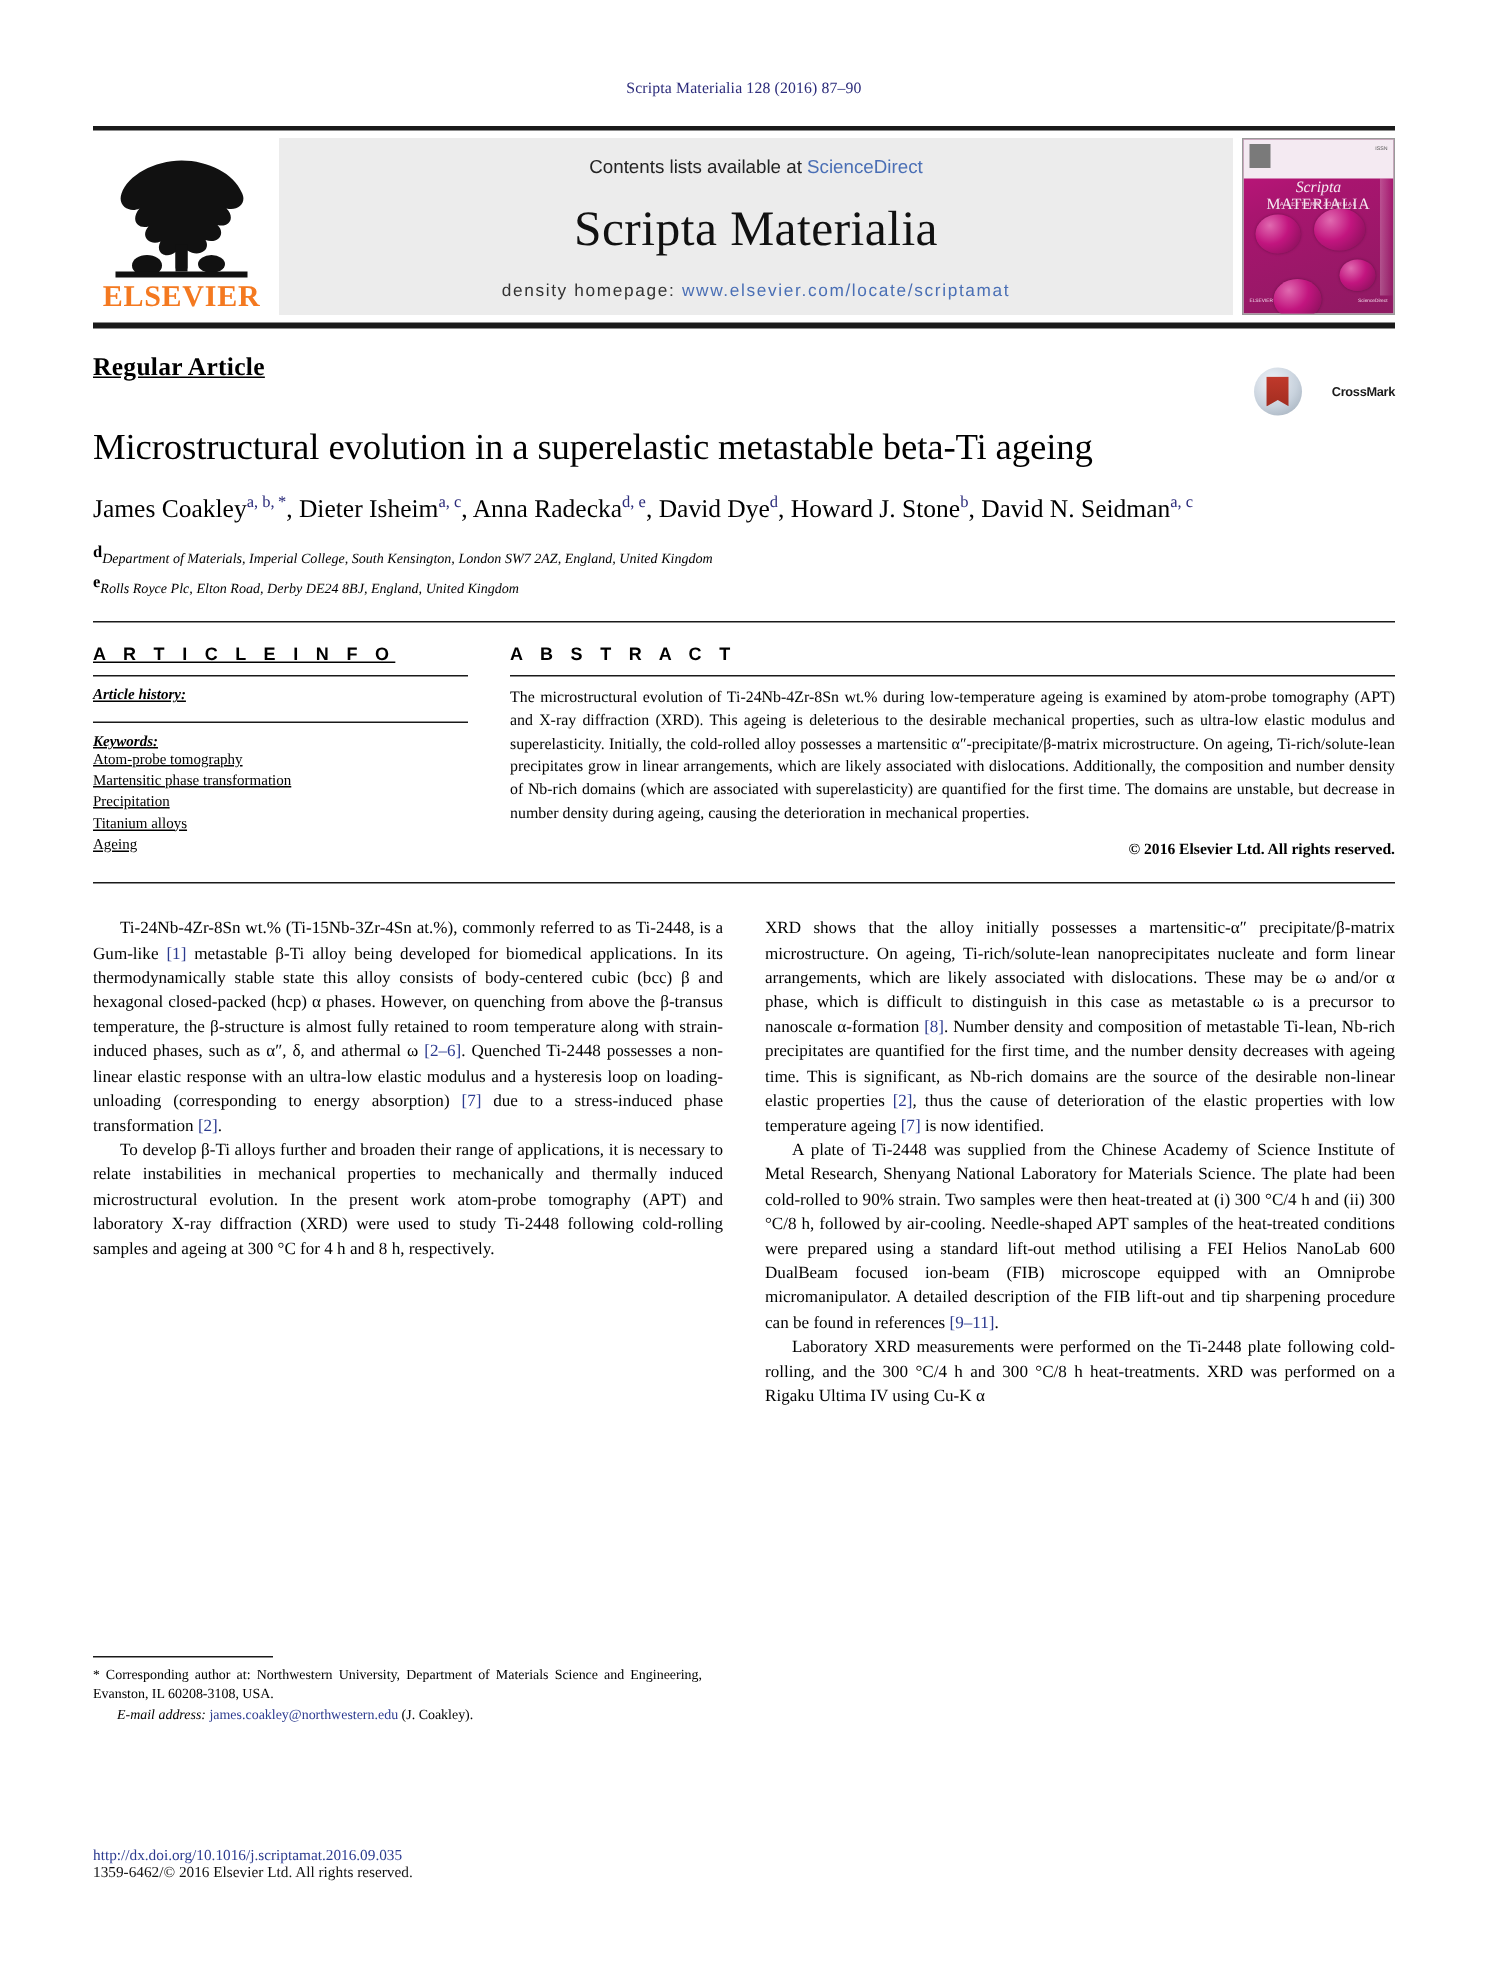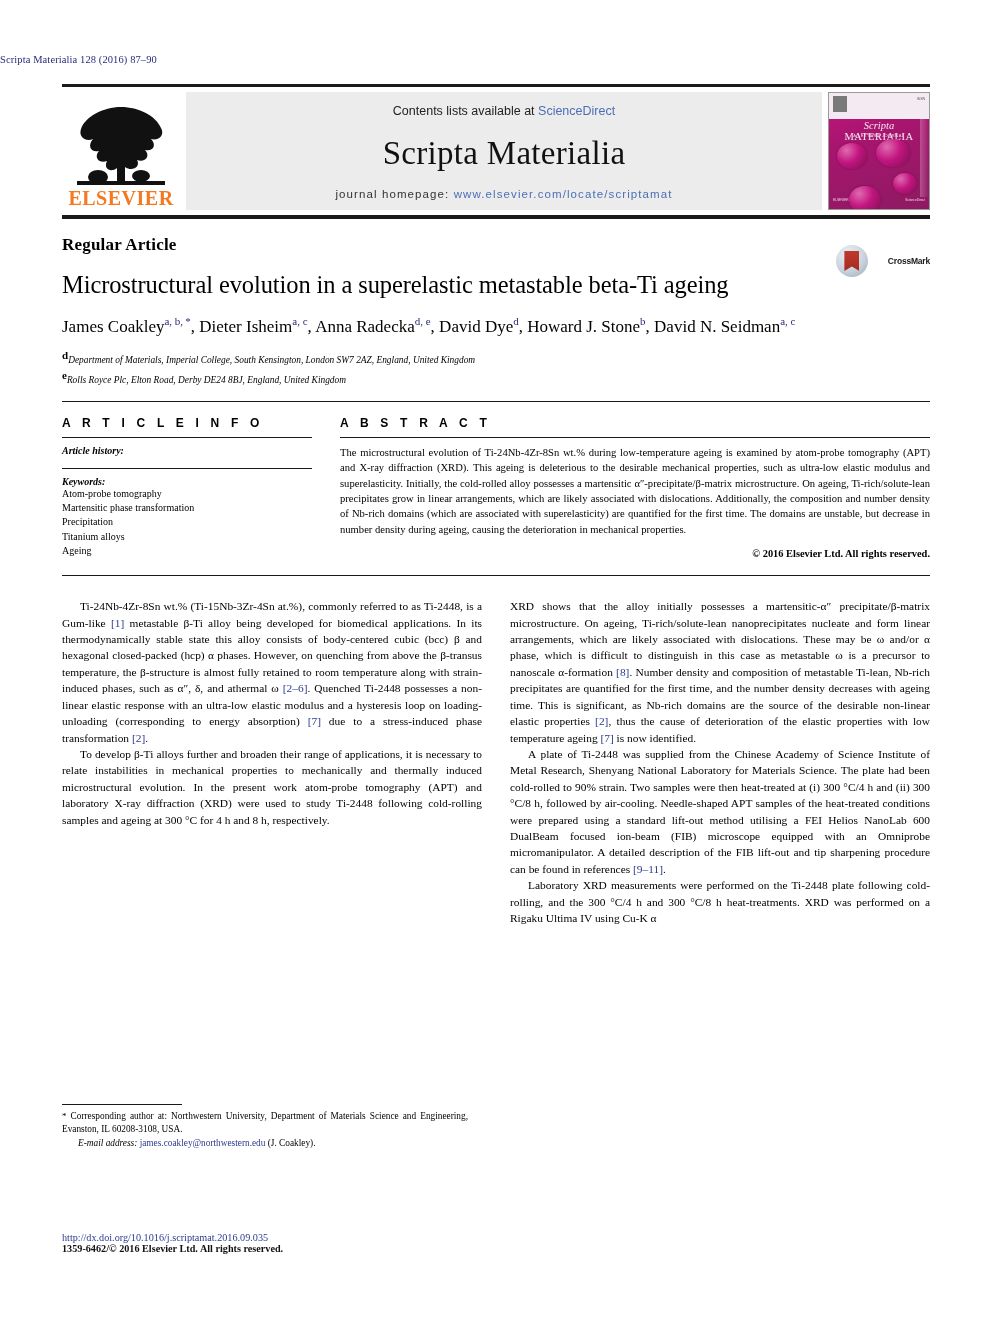--- a/index.html
+++ b/index.html
@@ -17,21 +17,21 @@
   }
   .page {
     position: relative;
     width: 992px;
     height: 1323px;
     padding: 0;
   }
 
   
   .running-head {
-    text-align: left;
+    text-align: center;
     font-size: 10.5px;
     color: #2b2b7a;
     padding-top: 54px;
     letter-spacing: 0.1px;
   }
 
   
   .masthead-wrap {
     margin: 19px 62px 0 62px;
     border-top: 3px solid #1a1a1a;
@@ -144,21 +144,21 @@
     background: linear-gradient(90deg, rgba(255,255,255,.25), rgba(255,255,255,0));
   }
   .masthead-bottom-rule {
     border-top: 4px solid #1a1a1a;
     margin: 5px 62px 0 62px;
   }
 
   
   .title-block { margin: 0 62px; padding-top: 16px; position: relative; }
   .article-type {
-    font-size: 17px; font-weight: bold; letter-spacing: 0.2px; margin-bottom: 16px;
+    font-size: 17px; font-weight: bold; letter-spacing: 0.2px; margin-bottom: 30px; text-decoration: underline;
   }
   .article-title {
     font-size: 24.5px; font-weight: normal; line-height: 1.12; margin: 0 0 16px 0;
     max-width: 770px; letter-spacing: -0.1px;
   }
   .crossmark {
     position: absolute; right: 0; top: 26px; display: flex; align-items: center; gap: 20px;
   }
   .crossmark-badge {
     width: 32px; height: 32px; border-radius: 50%;
@@ -183,21 +183,21 @@
   .aff {
     font-size: 9.4px; font-style: italic; line-height: 1.42; letter-spacing: 0;
   }
   .aff sup { font-style: normal; font-weight: bold; }
 
   
   .info-rule { border-top: 1.5px solid #1a1a1a; margin: 14px 62px 0 62px; }
   .info-abstract {
     display: flex; margin: 0 62px; padding-top: 14px; gap: 28px;
   }
-  .col-info { width: 250px; flex: 0 0 250px; }
+  .col-info { width: 250px; flex: 0 0 250px; text-decoration: underline; }
   .col-abstract { flex: 1 1 auto; }
   .sec-head {
     font-family: "Liberation Sans", sans-serif;
     font-size: 12px; font-weight: bold; letter-spacing: 4.2px; margin-bottom: 7px;
   }
   .hr-thin { border-top: 1px solid #1a1a1a; margin: 0 0 7px 0; }
   .hr-thin2 { border-top: 1px solid #1a1a1a; margin: 12px 0 7px 0; }
   .info-label { font-size: 10px; font-style: italic; font-weight: bold; }
   .info-line { font-size: 10px; line-height: 1.42; }
   .abstract-body {
@@ -230,21 +230,21 @@
   }
   .footnote .star { font-size: 9px; }
   .footnote-email { margin-top: 1px; text-indent: 16px; }
   .footnote-email i { font-style: italic; }
   .mail-link { color: #2b3a8f; }
 
   .page-foot {
     position: absolute; left: 62px; top: 1232px; width: 420px;
   }
   .doi-link { font-size: 10.2px; color: #2b3a8f; }
-  .issn-line { font-size: 10.2px; font-weight: bold; color:#111; }
+  .issn-line { font-size: 10.2px; font-weight: normal; color:#111; }
 </style>
 </head>
 <body>
 
 <div class="page">
 
   <div class="running-head">Scripta Materialia 128 (2016) 87–90</div>
 
   <div class="masthead-wrap">
     <div class="masthead">
@@ -261,21 +261,21 @@
         </svg>
         <div class="elsevier-word">ELSEVIER</div>
       </div>
 
       <div class="masthead-center">
         <div class="contents-line">
           <span>Contents lists available at </span><span class="sd-link">ScienceDirect</span>
         </div>
         <div class="journal-title">Scripta Materialia</div>
         <div class="homepage-line">
-          <span>journal homepage: </span><span class="url">www.elsevier.com/locate/scriptamat</span>
+          <span>density homepage: </span><span class="url">www.elsevier.com/locate/scriptamat</span>
         </div>
       </div>
 
       <div class="cover-thumb">
         <div class="cover-inner-top"></div>
         <div class="cover-sm-logo"></div>
         <div class="cover-sm-code">ISSN</div>
         <div class="cover-name">
           <span>Scripta</span>
           <b>MATERIALIA</b>

